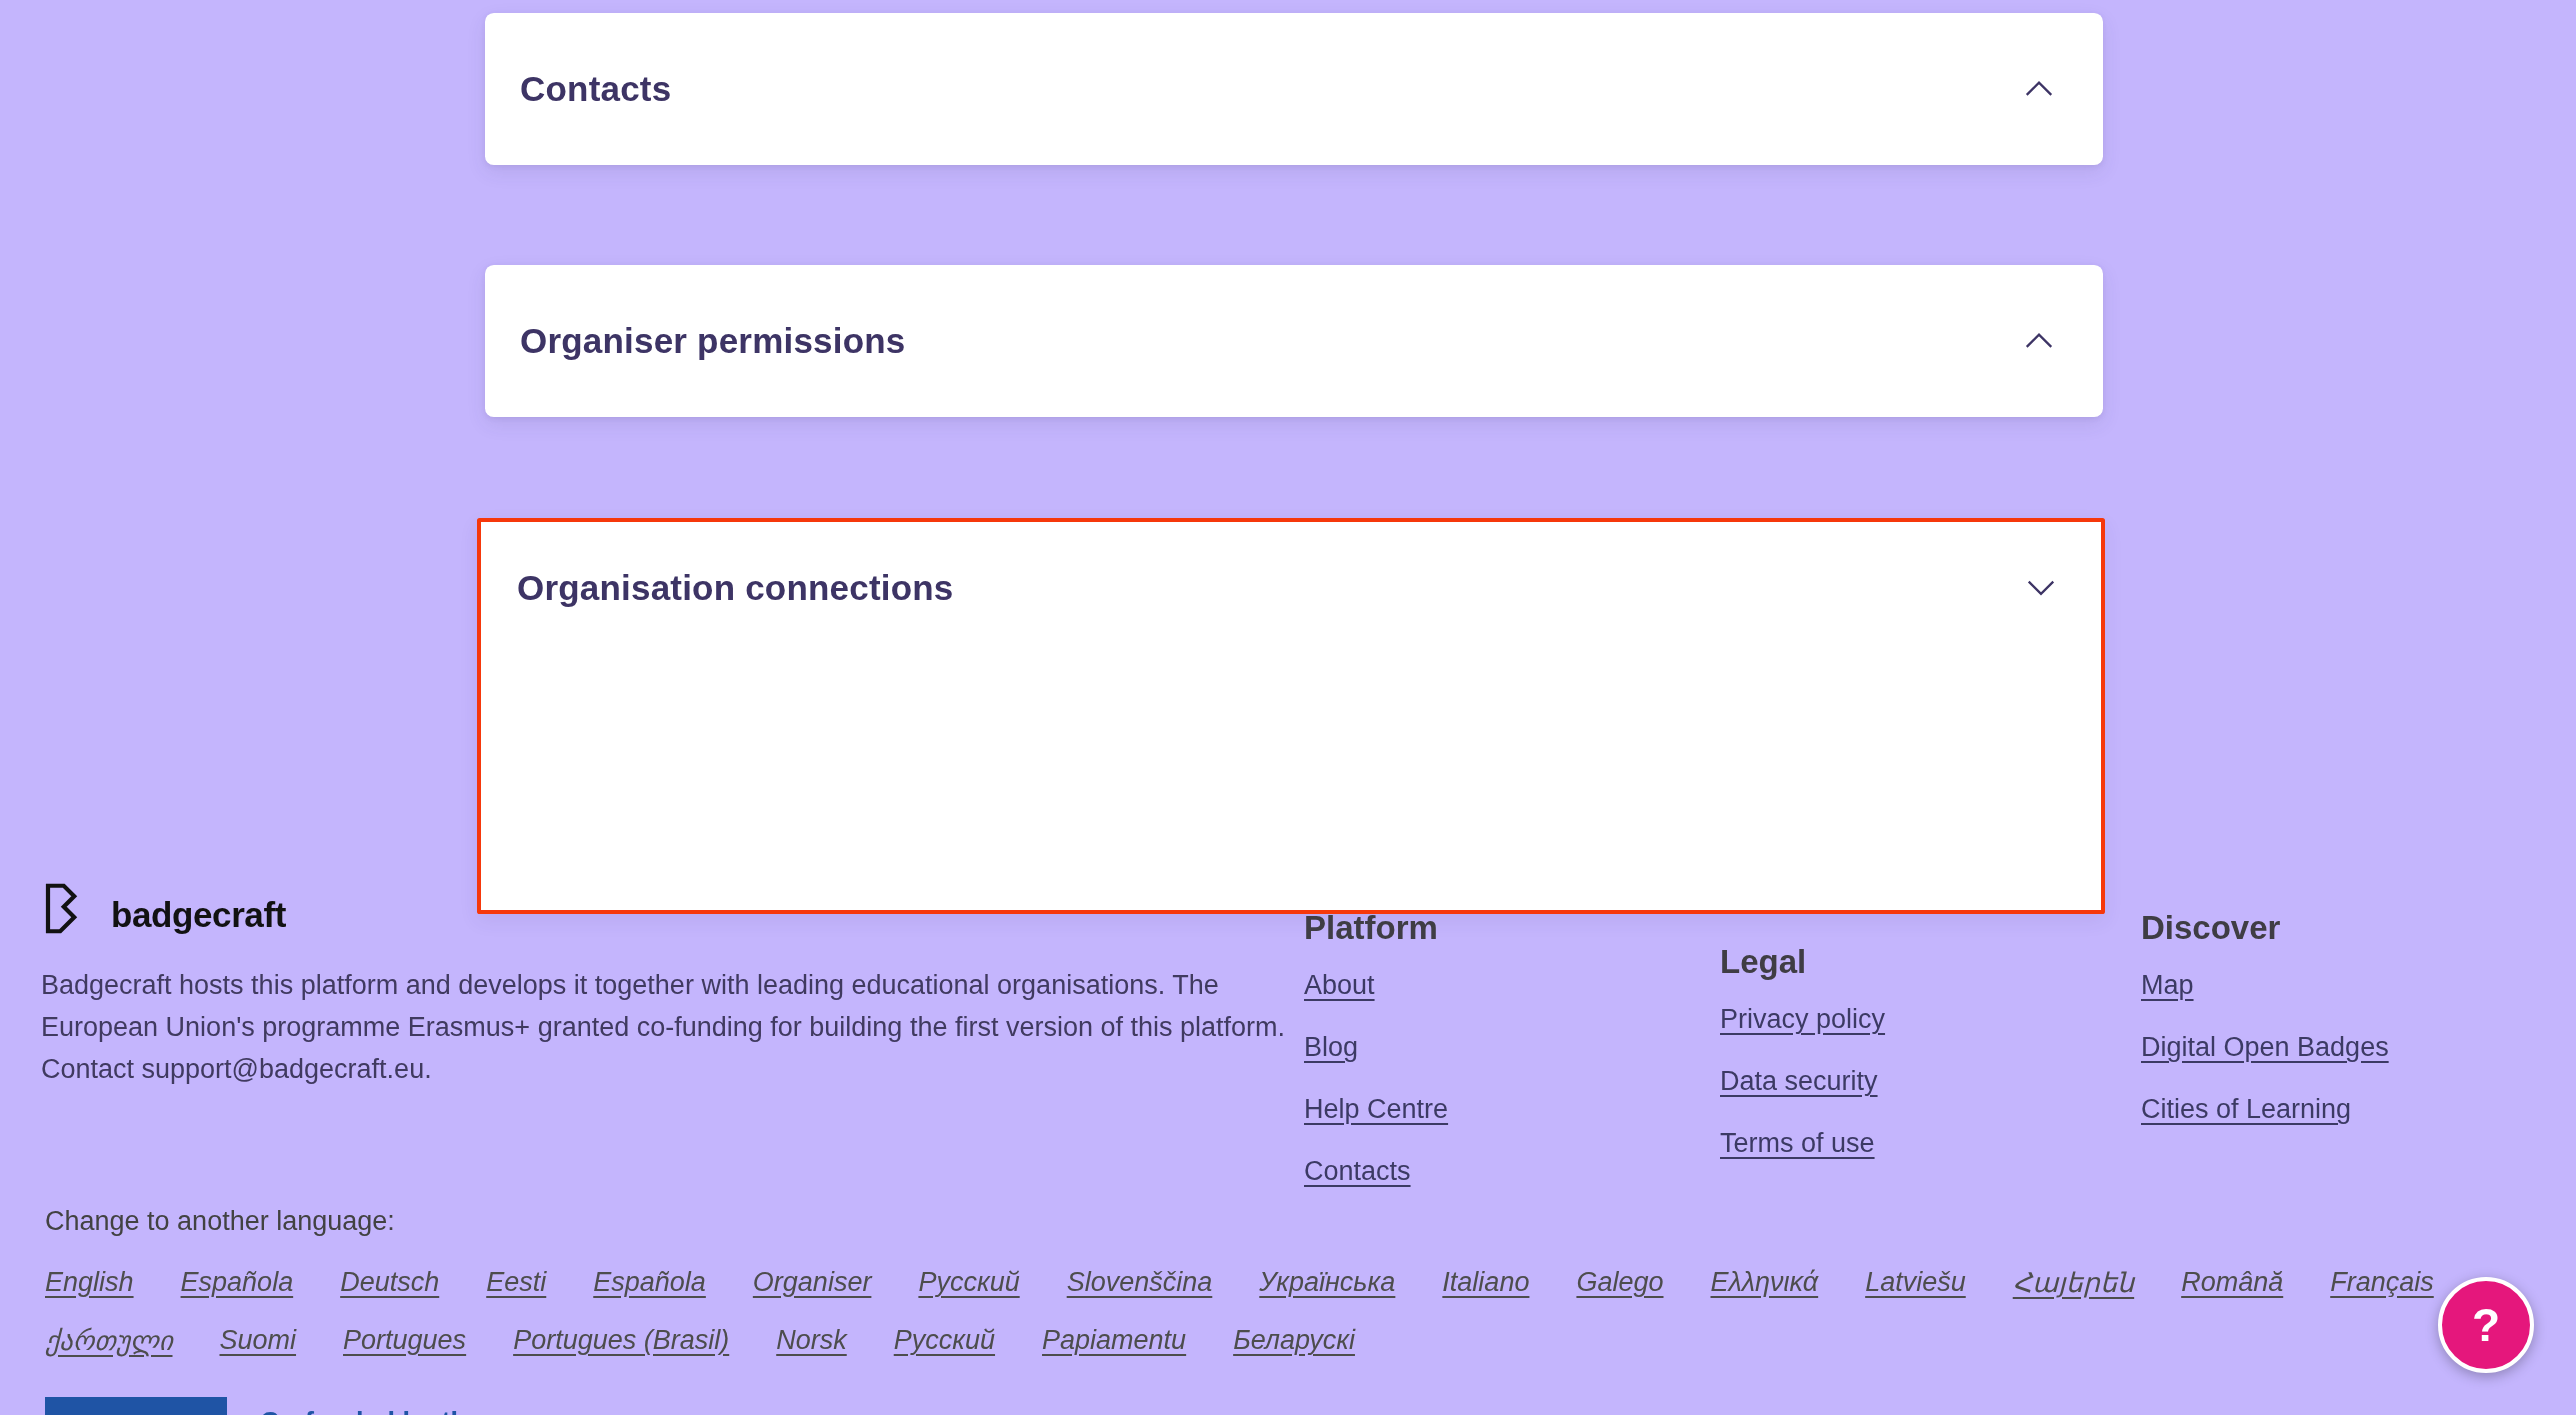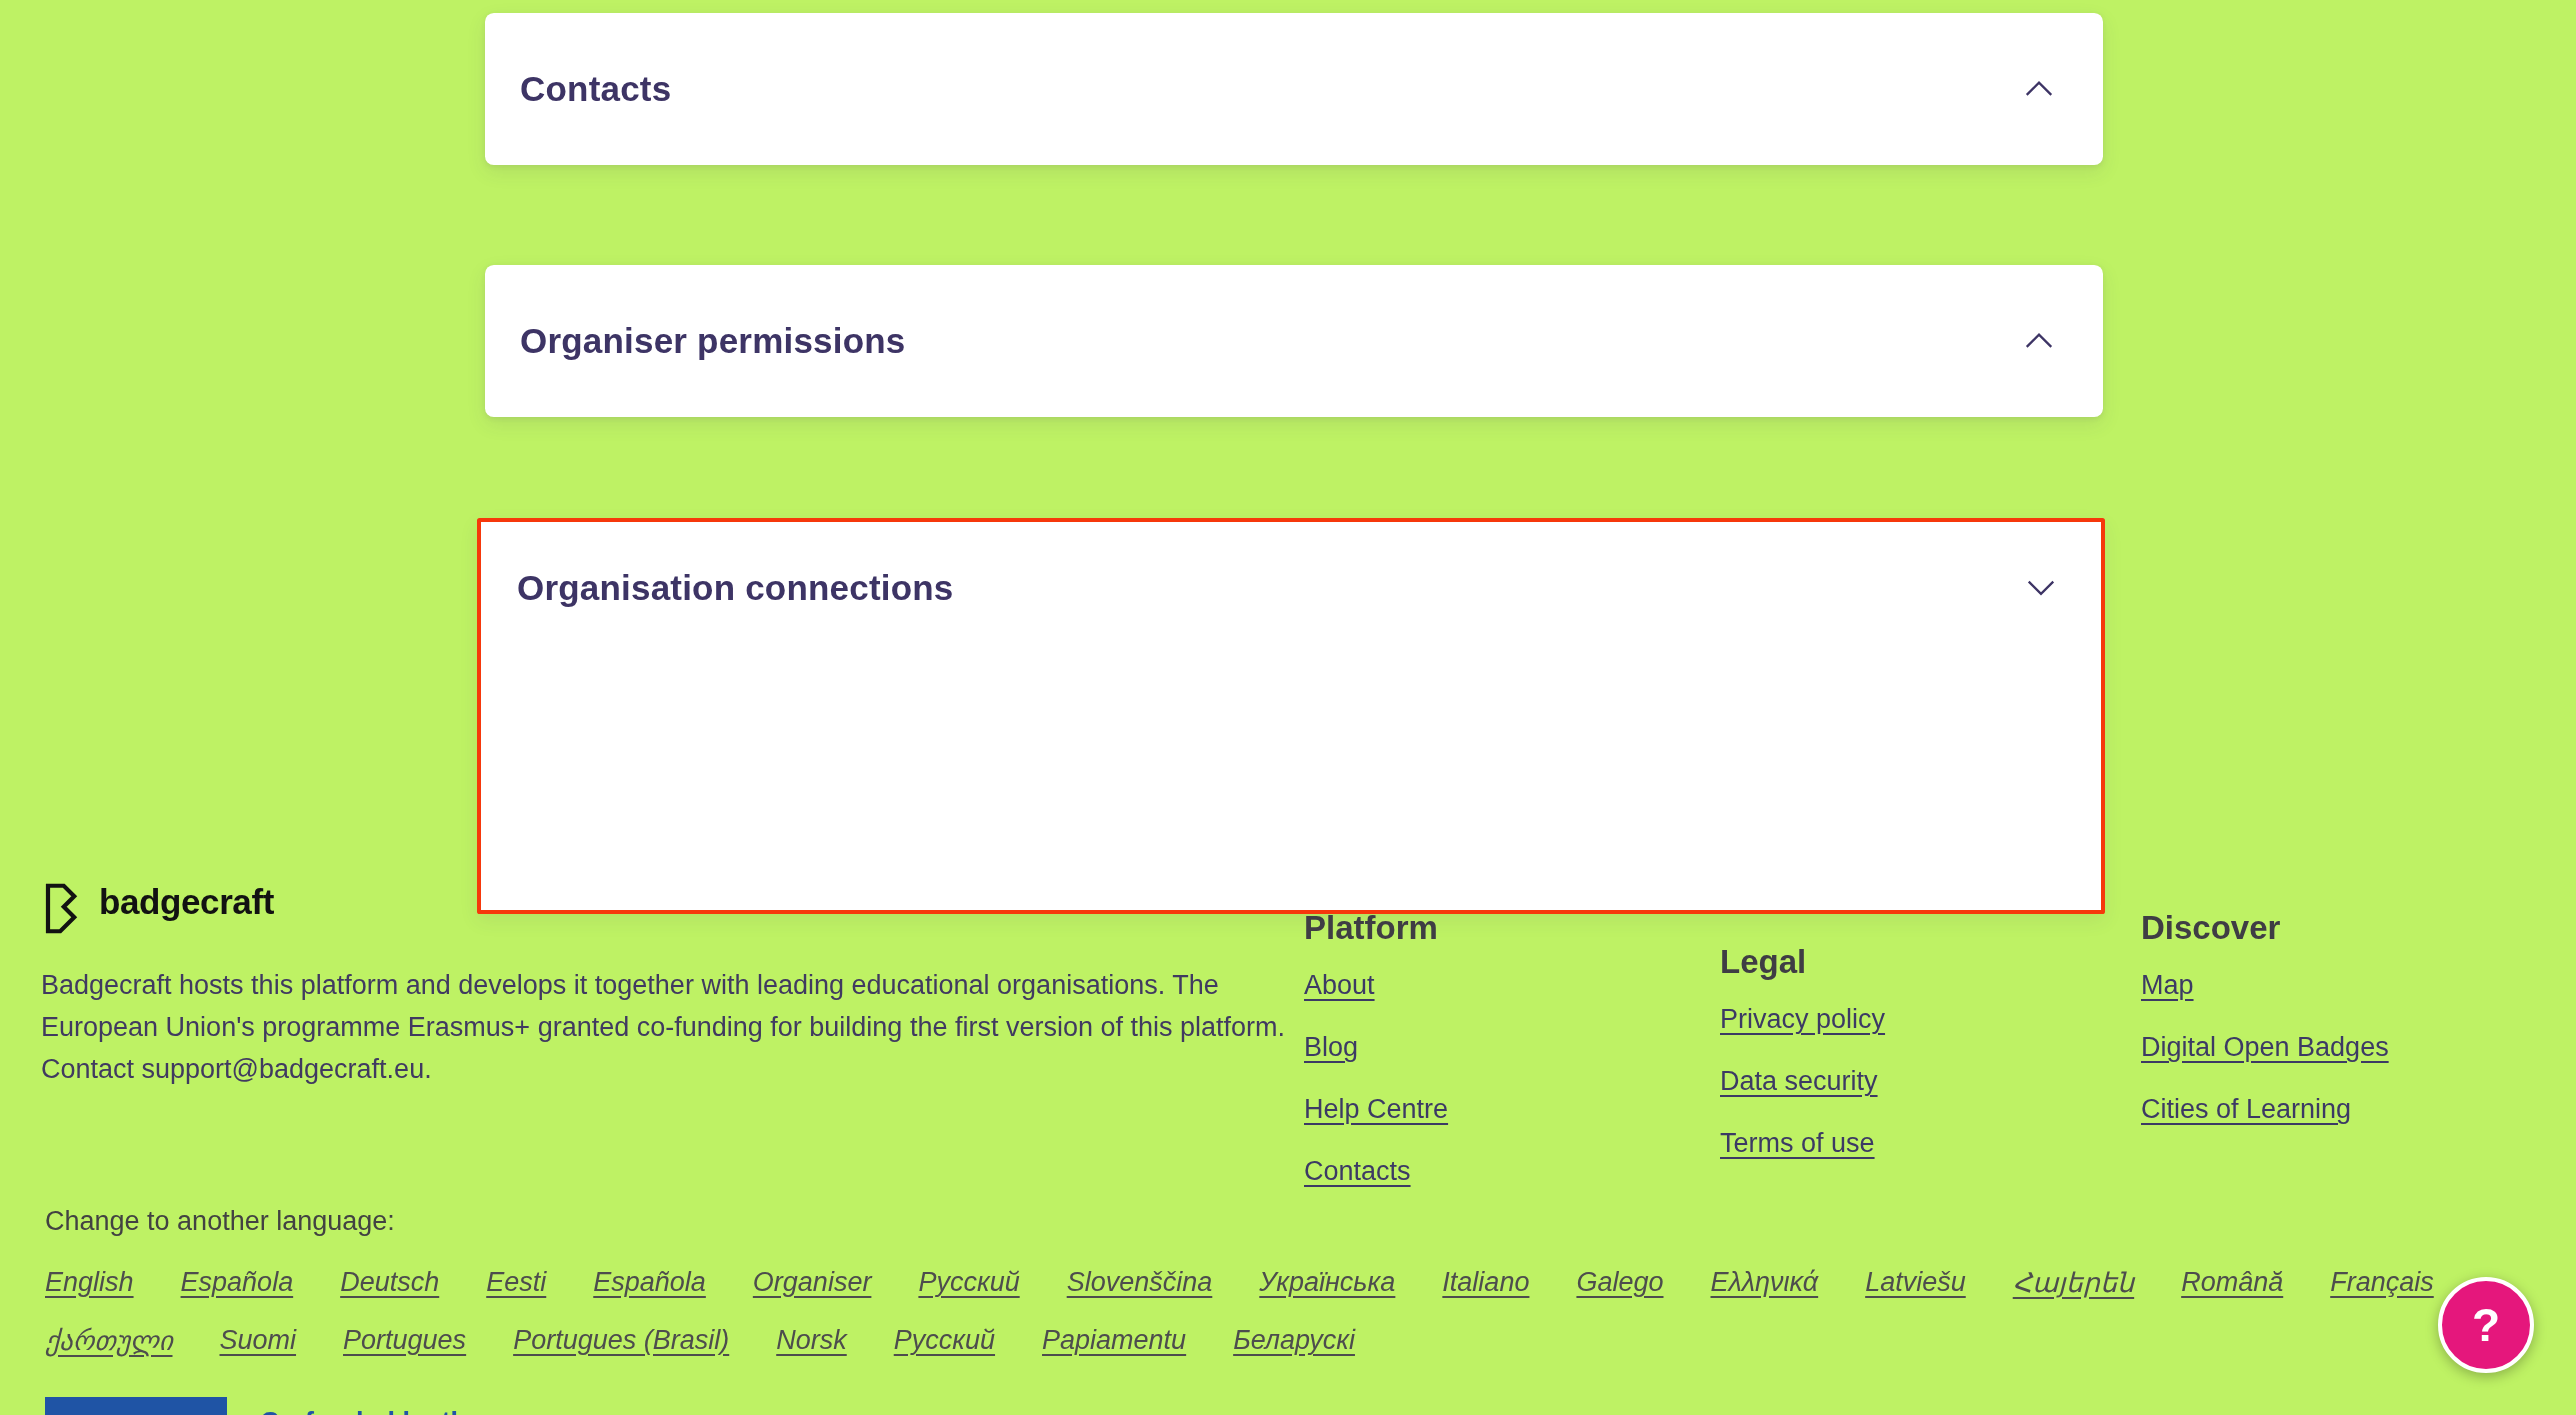--- a/index.html
+++ b/index.html
@@ -1,19 +1,19 @@
 <!DOCTYPE html>
 <html style="font-size:14px"><head>
 <meta charset="utf-8">
 <style>
   html,body{margin:0;padding:0;}
   .page{
     position:relative;
     width:2576px;height:1416px;
-    background:#bef264;
+    background:#c4b5fd;
     overflow:hidden;
     font-family:"Liberation Sans", sans-serif;
   }
   
   .card{
     position:absolute;left:485px;width:1618px;height:152px;
     background:#ffffff;border-radius:8.8px;
     box-shadow:0 1.8px 5.3px rgba(60,55,100,0.08),0 7px 19px rgba(60,55,100,0.10);
     display:flex;align-items:center;justify-content:space-between;
     padding:0 49px 0 35px;box-sizing:border-box;
@@ -45,21 +45,21 @@
   .pill-button{
     border:none;outline:none;cursor:pointer;
     background:#e5177c;color:#ffffff;
     height:54px;border-radius:27px;padding:0 32px;
     font-family:"Liberation Sans", sans-serif;
     font-size:25.4px;font-weight:bold;letter-spacing:0.2px;
   }
   
   .logo{
     position:absolute;left:41px;top:882px;
-    display:flex;align-items:flex-start;gap:16px;cursor:pointer;
+    display:flex;align-items:flex-end;gap:28px;cursor:pointer;
   }
   .logo-text{font-size:35px;font-weight:600;color:#121212;letter-spacing:-0.4px;}
   .footer-desc{
     position:absolute;left:41px;top:964px;width:1279px;
     font-size:27px;line-height:42px;color:#403a60;
   }
   .foot-col{position:absolute;top:909px;}
   .foot-col.platform{left:1304px;}
   .foot-col.legal{left:1720px;margin-top:34px;}
   .foot-col.discover{left:2141px;}

